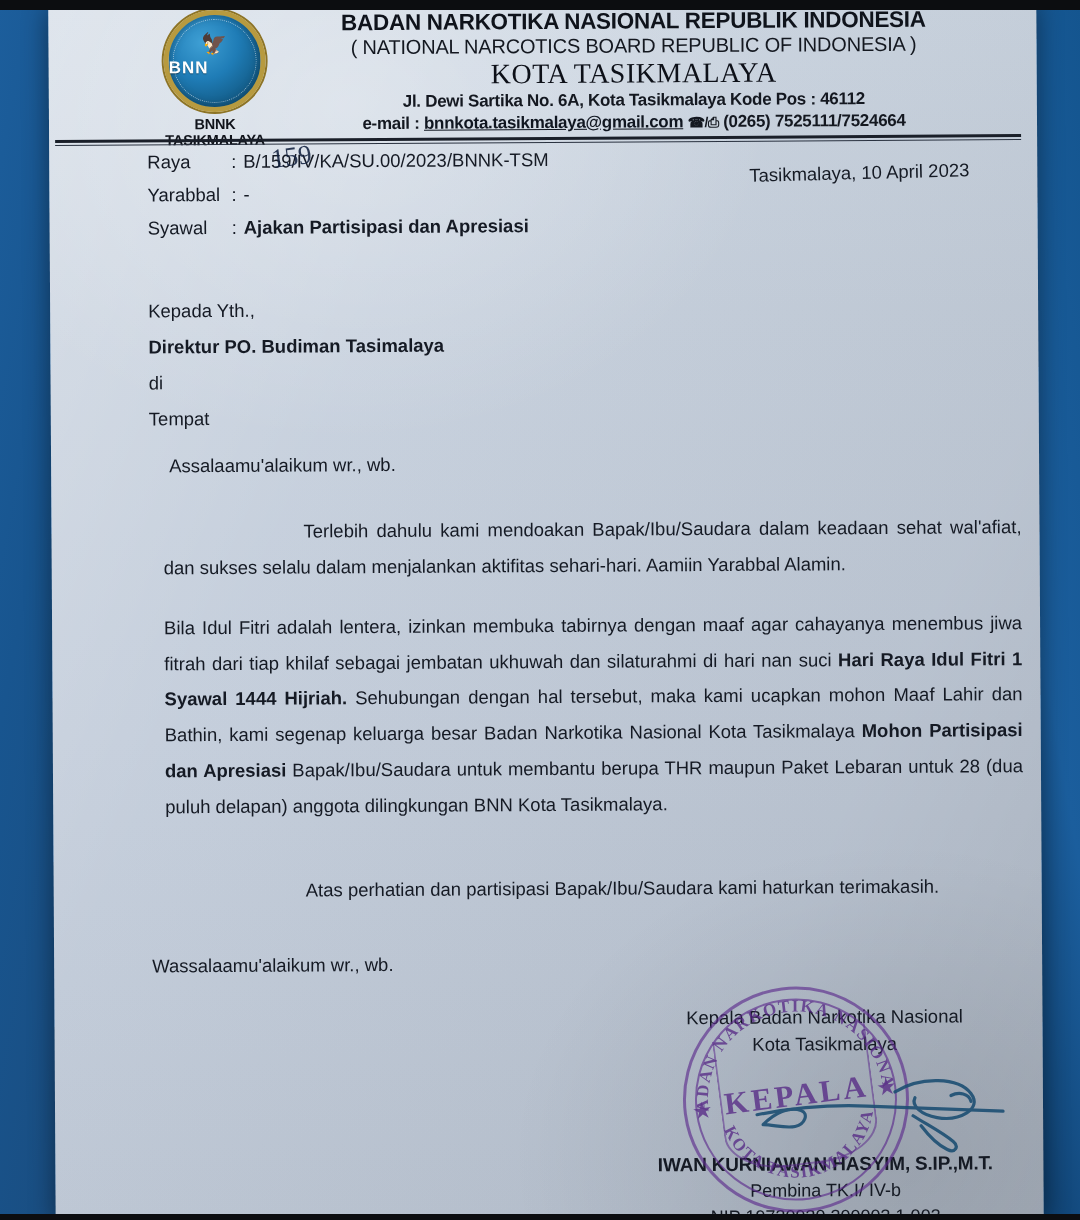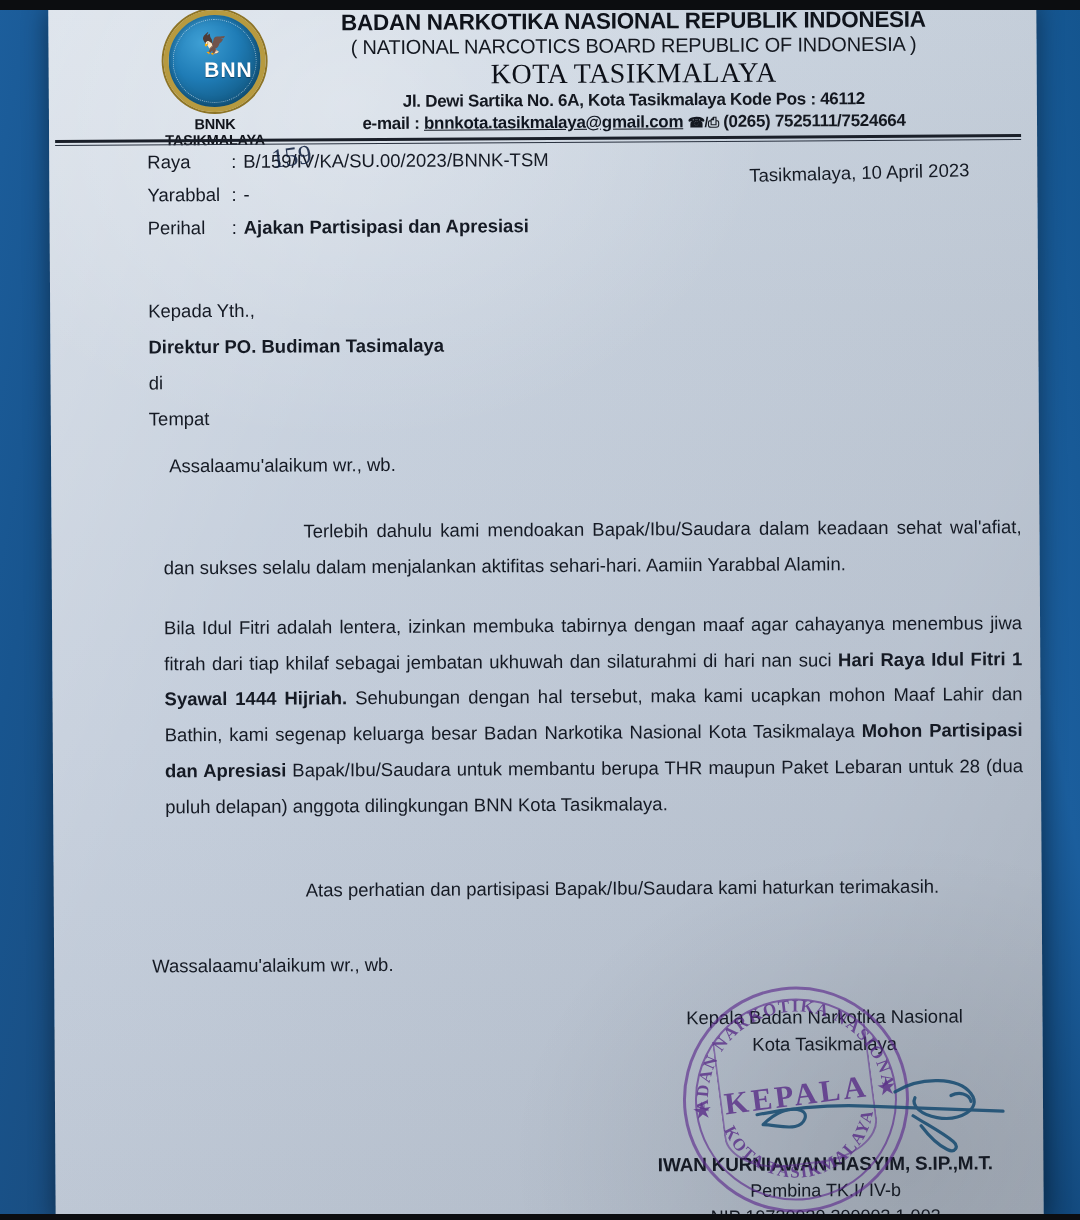--- a/index.html
+++ b/index.html
@@ -112,22 +112,22 @@
     left: 50%; top: 20%;
     transform: translateX(-50%);
     font-size: 21px;
     color: #e8c548;
     line-height: 1;
   }
   .logo-bnn {
     position: absolute;
     left: 0; right: 8px;
     top: 47%;
-    text-align: right;
-    font-size: 21px;
+    text-align: left;
+    font-size: 17px;
     font-weight: bold;
     letter-spacing: 1px;
     color: #ffffff;
     text-shadow: 0 1px 1px rgba(0,0,0,0.4);
   }
   .logo-caption {
     margin-top: 4px;
     font-size: 14.5px;
     font-weight: bold;
     letter-spacing: -0.2px;
@@ -436,21 +436,21 @@
           <span>B/159/IV/KA/SU.00/2023/BNNK-TSM</span>
           <span class="handwrite">159</span>
         </span>
       </div>
       <div class="meta-row">
         <span class="meta-label">Yarabbal</span>
         <span class="meta-colon">:</span>
         <span class="meta-val">-</span>
       </div>
       <div class="meta-row">
-        <span class="meta-label">Perihal</span>
+        <span class="meta-label">Syawal</span>
         <span class="meta-colon">:</span>
         <span class="meta-val bold">Ajakan Partisipasi dan Apresiasi</span>
       </div>
     </div>
 
     <div class="datecity">Tasikmalaya, 10 April 2023</div>
 
     <div class="addressee">
       <div>Kepada Yth.,</div>
       <div class="bold">Direktur PO. Budiman Tasimalaya</div>

